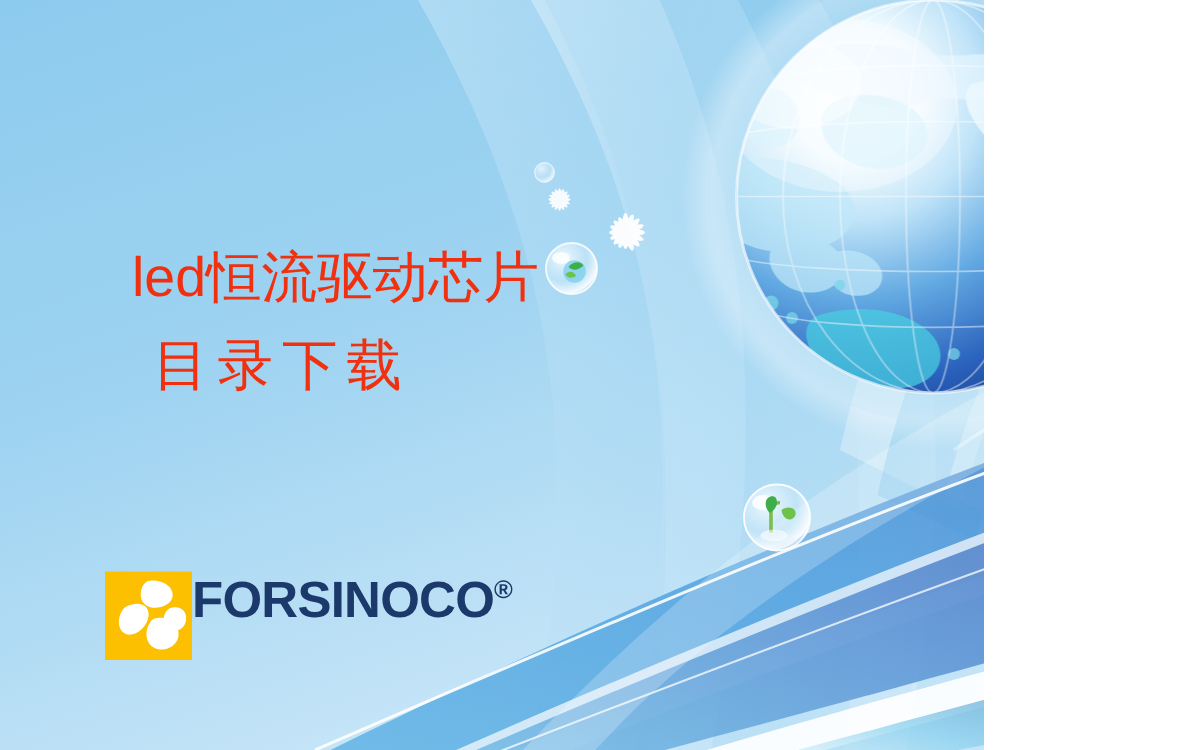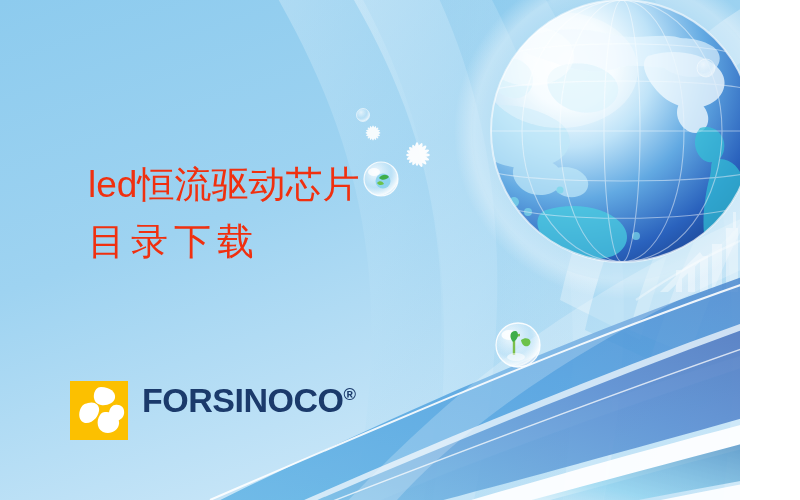--- a/index.html
+++ b/index.html
@@ -1,38 +1,38 @@
 <!DOCTYPE html>
 <html><head>
 <meta charset="utf-8">
 <style>
   html,body{margin:0;padding:0;background:#fff;}
   #stage{
-    position:relative;width:740px;height:500px;overflow:hidden;
+    position:relative;width:656px;height:500px;overflow:hidden;
     font-family:"Liberation Sans","DejaVu Sans",sans-serif;
     background:linear-gradient(160deg,#8ecbee 0%,#97d0f0 35%,#a9d8f3 62%,#bfe2f7 85%,#cfe9f9 100%);
   }
   .layer{position:absolute;inset:0;pointer-events:none;}
   .svgfill{position:absolute;left:0;top:0;width:800px;height:500px;}
 
   
   #headline{
     position:absolute;left:88px;top:166px;width:420px;
     color:#f0300f;line-height:1.05;z-index:40;
   }
   #headline .l1{font-size:37px;letter-spacing:0px;white-space:nowrap;}
-  #headline .l2{font-size:37px;margin-top:20px;letter-spacing:6px;white-space:nowrap;font-family:Liberation Mono, monospace;}
+  #headline .l2{font-size:37px;margin-top:20px;margin-left:14px;letter-spacing:6px;white-space:nowrap;}
 
   
   #logo{position:absolute;left:70px;top:381px;z-index:45;display:flex;align-items:flex-start;}
   #logo-mark{
     width:58px;height:59px;background:#fcc000;position:relative;flex:0 0 auto;
   }
   #logo-mark svg{position:absolute;left:0;top:0;}
-  #logo-text{margin-left:14px;padding-top:2px;}
+  #logo-text{padding-top:2px;}
   #brand{
     font-size:34px;font-weight:bold;color:#1b3a6b;letter-spacing:-0.5px;
     line-height:1;white-space:nowrap;
   }
   #brand .reg{font-size:17px;vertical-align:super;font-weight:bold;letter-spacing:0;}
   #tagline{
     font-size:16.5px;color:#101010;letter-spacing:0.1px;margin-top:3px;white-space:nowrap;
   }
 </style>
 </head>

